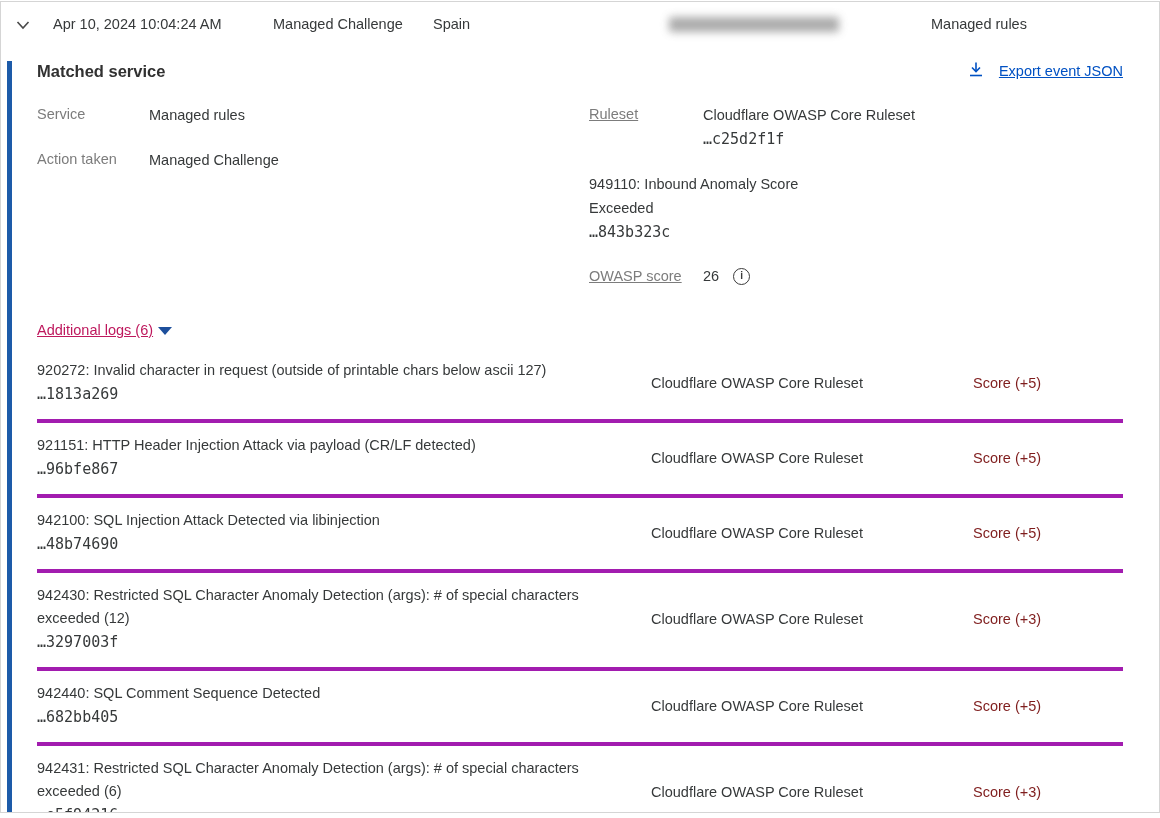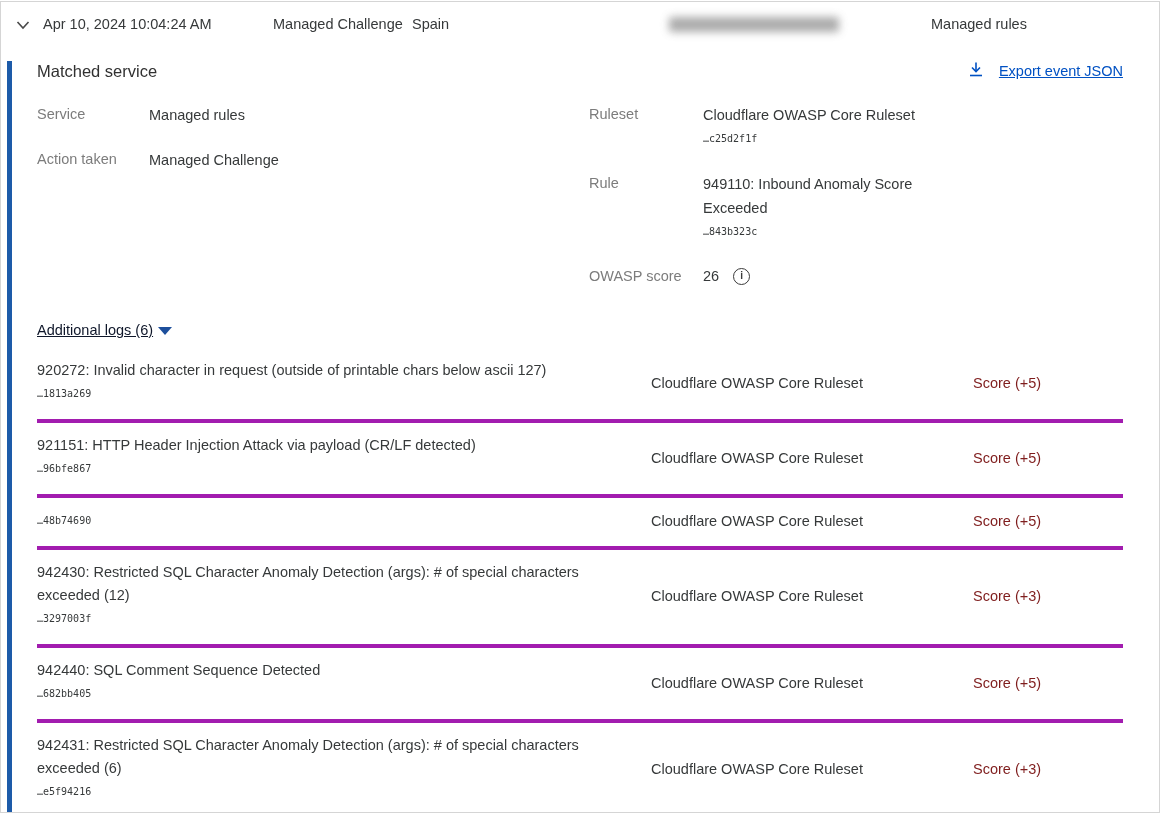--- a/index.html
+++ b/index.html
@@ -30,23 +30,23 @@
     top: 14px;
     white-space: nowrap;
   }
   .chevron-wrap {
     position: absolute;
     left: 13px;
     top: 14px;
     width: 18px;
     height: 18px;
   }
-  .cell-timestamp { left: 42px; }
+  .cell-timestamp { left: 52px; }
   .cell-action    { left: 272px; }
-  .cell-country   { left: 411px; }
+  .cell-country   { left: 432px; }
   .cell-service   { left: 930px; }
   .redacted {
     position: absolute;
     left: 668px;
     top: 15px;
     width: 170px;
     height: 15px;
     background: #8f8f8f;
     border-radius: 3px;
     filter: blur(4px);
@@ -69,21 +69,21 @@
   }
   .header-row {
     display: flex;
     justify-content: space-between;
     align-items: center;
     margin-top: 13px;
     height: 24px;
   }
   .detail-title {
     font-size: 16.5px;
-    font-weight: 400;
+    font-weight: 700;
     color: #313131;
     margin: 0;
   }
   .export-link {
     display: inline-flex;
     align-items: center;
     gap: 15px;
     color: #0051c3;
     font-size: 14.5px;
     text-decoration: none;
@@ -93,25 +93,25 @@
   
   .fields {
     display: flex;
     margin-top: 20px;
     font-size: 14.5px;
   }
   .col-left  { width: 552px; flex: 0 0 552px; }
   .col-right { flex: 1; }
   .field-row { display: flex; margin-bottom: 21px; line-height: 22px; }
   .field-label { color: #7c7c7c; flex: 0 0 112px; }
-  .col-right .field-label { flex: 0 0 114px; }
+  .col-right .field-label { flex: 0 0 114px; text-decoration: underline; }
   .field-value { color: #36393a; width: 250px; line-height: 24px; }
   .hash {
     font-family: "DejaVu Sans Mono", monospace;
-    font-size: 10px;
+    font-size: 15px;
     color: #36393a;
     line-height: 24px;
   }
   .owasp-row { }
   .owasp-value-wrap {
     display: inline-flex;
     align-items: center;
     gap: 14px;
   }
   .info-icon {
@@ -127,21 +127,21 @@
     color: #3a3a3a;
     cursor: pointer;
     line-height: 1;
   }
   
   .logs-toggle {
     display: inline-flex;
     align-items: center;
     gap: 5px;
     margin-top: 14px;
-    color: #0f172a;
+    color: #be185d;
     font-size: 14.5px;
     cursor: pointer;
     text-decoration: none;
   }
   .logs-toggle .label { text-decoration: underline; }
   .caret-down {
     width: 0; height: 0;
     border-left: 7px solid transparent;
     border-right: 7px solid transparent;
     border-top: 8px solid #1d4f9c;
@@ -208,21 +208,20 @@
       </div>
       <div class="col-right">
         <div class="field-row">
           <span class="field-label">Ruleset</span>
           <span class="field-value">
             <div>Cloudflare OWASP Core Ruleset</div>
             <div class="hash">…c25d2f1f</div>
           </span>
         </div>
         <div class="field-row">
-          <span class="field-label">Rule</span>
           <span class="field-value">
             <div>949110: Inbound Anomaly Score Exceeded</div>
             <div class="hash">…843b323c</div>
           </span>
         </div>
         <div class="field-row owasp-row">
           <span class="field-label">OWASP score</span>
           <span class="owasp-value-wrap">
             <span>26</span>
             <span class="info-icon">i</span>
@@ -251,20 +250,21 @@
         <div class="log-name">
           <div>921151: HTTP Header Injection Attack via payload (CR/LF detected)</div>
           <div class="hash">…96bfe867</div>
         </div>
         <div class="log-ruleset">Cloudflare OWASP Core Ruleset</div>
         <div class="log-score">Score (+5)</div>
       </div>
 
       <div class="log-row">
         <div class="log-name">
+          <div>942100: SQL Injection Attack Detected via libinjection</div>
           <div class="hash">…48b74690</div>
         </div>
         <div class="log-ruleset">Cloudflare OWASP Core Ruleset</div>
         <div class="log-score">Score (+5)</div>
       </div>
 
       <div class="log-row">
         <div class="log-name">
           <div>942430: Restricted SQL Character Anomaly Detection (args): # of special characters exceeded (12)</div>
           <div class="hash">…3297003f</div>

